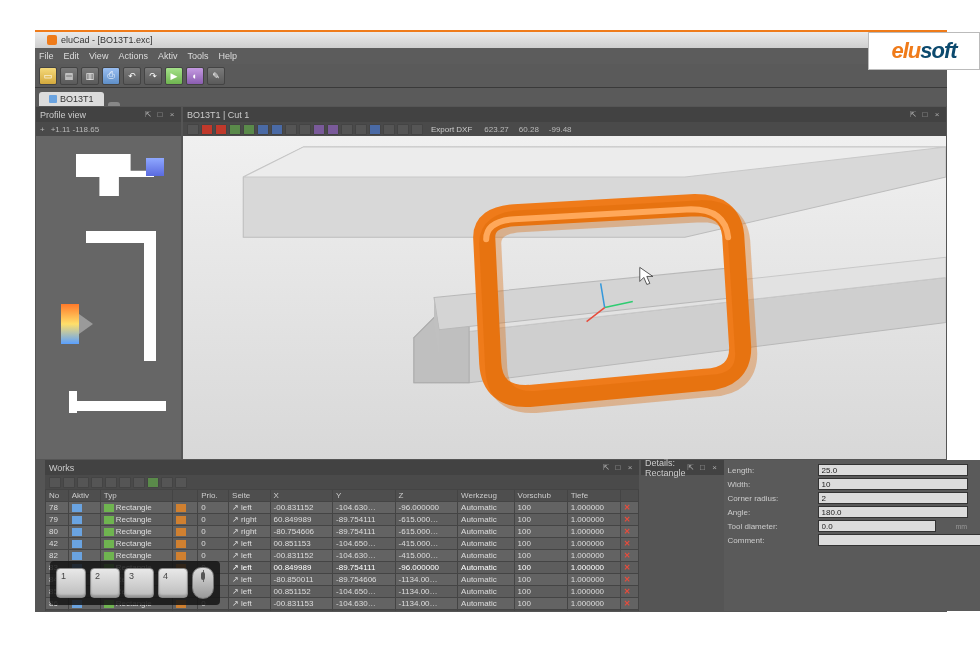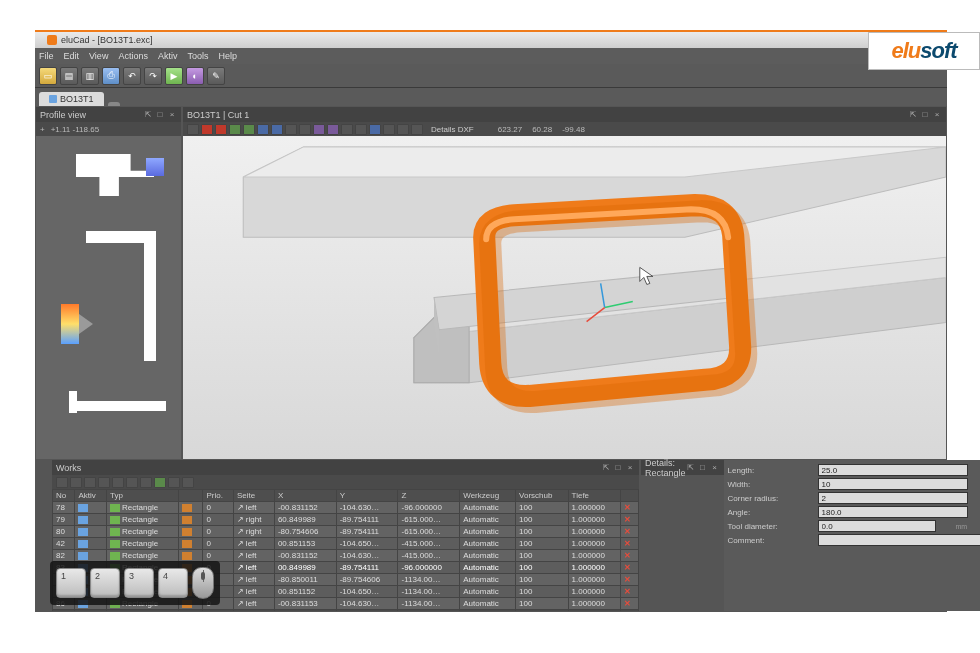--- a/index.html
+++ b/index.html
@@ -23,21 +23,21 @@
   .panel-header .hbtns { display: flex; gap: 2px; }
   .hbtn { width: 10px; height: 10px; color: #aaa; font-size: 8px; text-align: center; line-height: 10px; }
   .profile-panel { width: 145px; }
   .profile-toolbar { height: 14px; background: #4a4a4a; color: #bbb; font-size: 8px; display: flex; align-items: center; padding: 0 4px; gap: 6px; }
   .profile-canvas { flex: 1; background: #666; position: relative; }
   .viewport-panel { flex: 1; }
   .viewport-toolbar { height: 14px; background: #4a4a4a; display: flex; align-items: center; padding: 0 4px; gap: 2px; font-size: 8px; color: #bbb; }
   .vtbtn { width: 12px; height: 11px; background: #555; border: 1px solid #444; border-radius: 1px; }
   .vtbtn.r{background:#c0392b;} .vtbtn.b{background:#4a6aa5;} .vtbtn.g{background:#5a8a4a;} .vtbtn.p{background:#7a5a9a;}
   .viewport-canvas { flex: 1; background: linear-gradient(180deg,#f0f0f0 0%,#d8d8d8 100%); position: relative; overflow: hidden; }
-  .bottom-area { height: 152px; display: flex; gap: 2px; padding: 0 1px 1px 1px; margin-left: 16px; }
+  .bottom-area { height: 152px; display: flex; gap: 2px; padding: 0 1px 1px 10px; }
   .works-panel { flex: 1; display: flex; flex-direction: column; min-width: 0; }
   .works-toolbar { height: 14px; background: #4a4a4a; display: flex; align-items: center; gap: 2px; padding: 0 4px; }
   .works-table { flex: 1; overflow: auto; background: #5f5f5f; font-size: 8px; color: #ddd; }
   table { border-collapse: collapse; width: 100%; }
   th, td { border: 1px solid #444; padding: 1px 3px; height: 12px; white-space: nowrap; overflow: hidden; }
   th { background: #4e4e4e; color: #ccc; font-weight: normal; text-align: left; position: sticky; top: 0; }
   tr.sel td { background: #d08030; color: #fff; }
   tr td { background: #636363; }
   tr:nth-child(even) td { background: #5d5d5d; }
   .redx { color: #e74c3c; font-weight: bold; }
@@ -148,22 +148,22 @@
         <div class="vtbtn"></div>
         <div class="vtbtn"></div>
         <div class="vtbtn p"></div>
         <div class="vtbtn p"></div>
         <div class="vtbtn"></div>
         <div class="vtbtn"></div>
         <div class="vtbtn b"></div>
         <div class="vtbtn"></div>
         <div class="vtbtn"></div>
         <div class="vtbtn"></div>
-        <span style="margin:0 6px;color:#ccc;">Details DXF</span>
-        <span style="margin-left:16px;">623.27</span>
+        <span style="margin:0 6px;color:#ccc;">Export DXF</span>
+        <span style="margin-left:4px;">623.27</span>
         <span style="margin-left:8px;">60.28</span>
         <span style="margin-left:8px;">-99.48</span>
       </div>
       <div class="viewport-canvas">
         <svg width="100%" height="100%" viewBox="0 0 760 300">
 
           <polygon points="120,0 760,0 760,30 500,90 60,90 60,30" fill="#d8d8d8" stroke="#bcbcbc"></polygon>
           <polygon points="60,30 500,30 760,0 120,0" fill="#ececec" stroke="#c8c8c8"></polygon>
 
           <polygon points="230,190 760,130 760,175 285,235 230,235" fill="#cfcfcf" stroke="#b8b8b8"></polygon>

